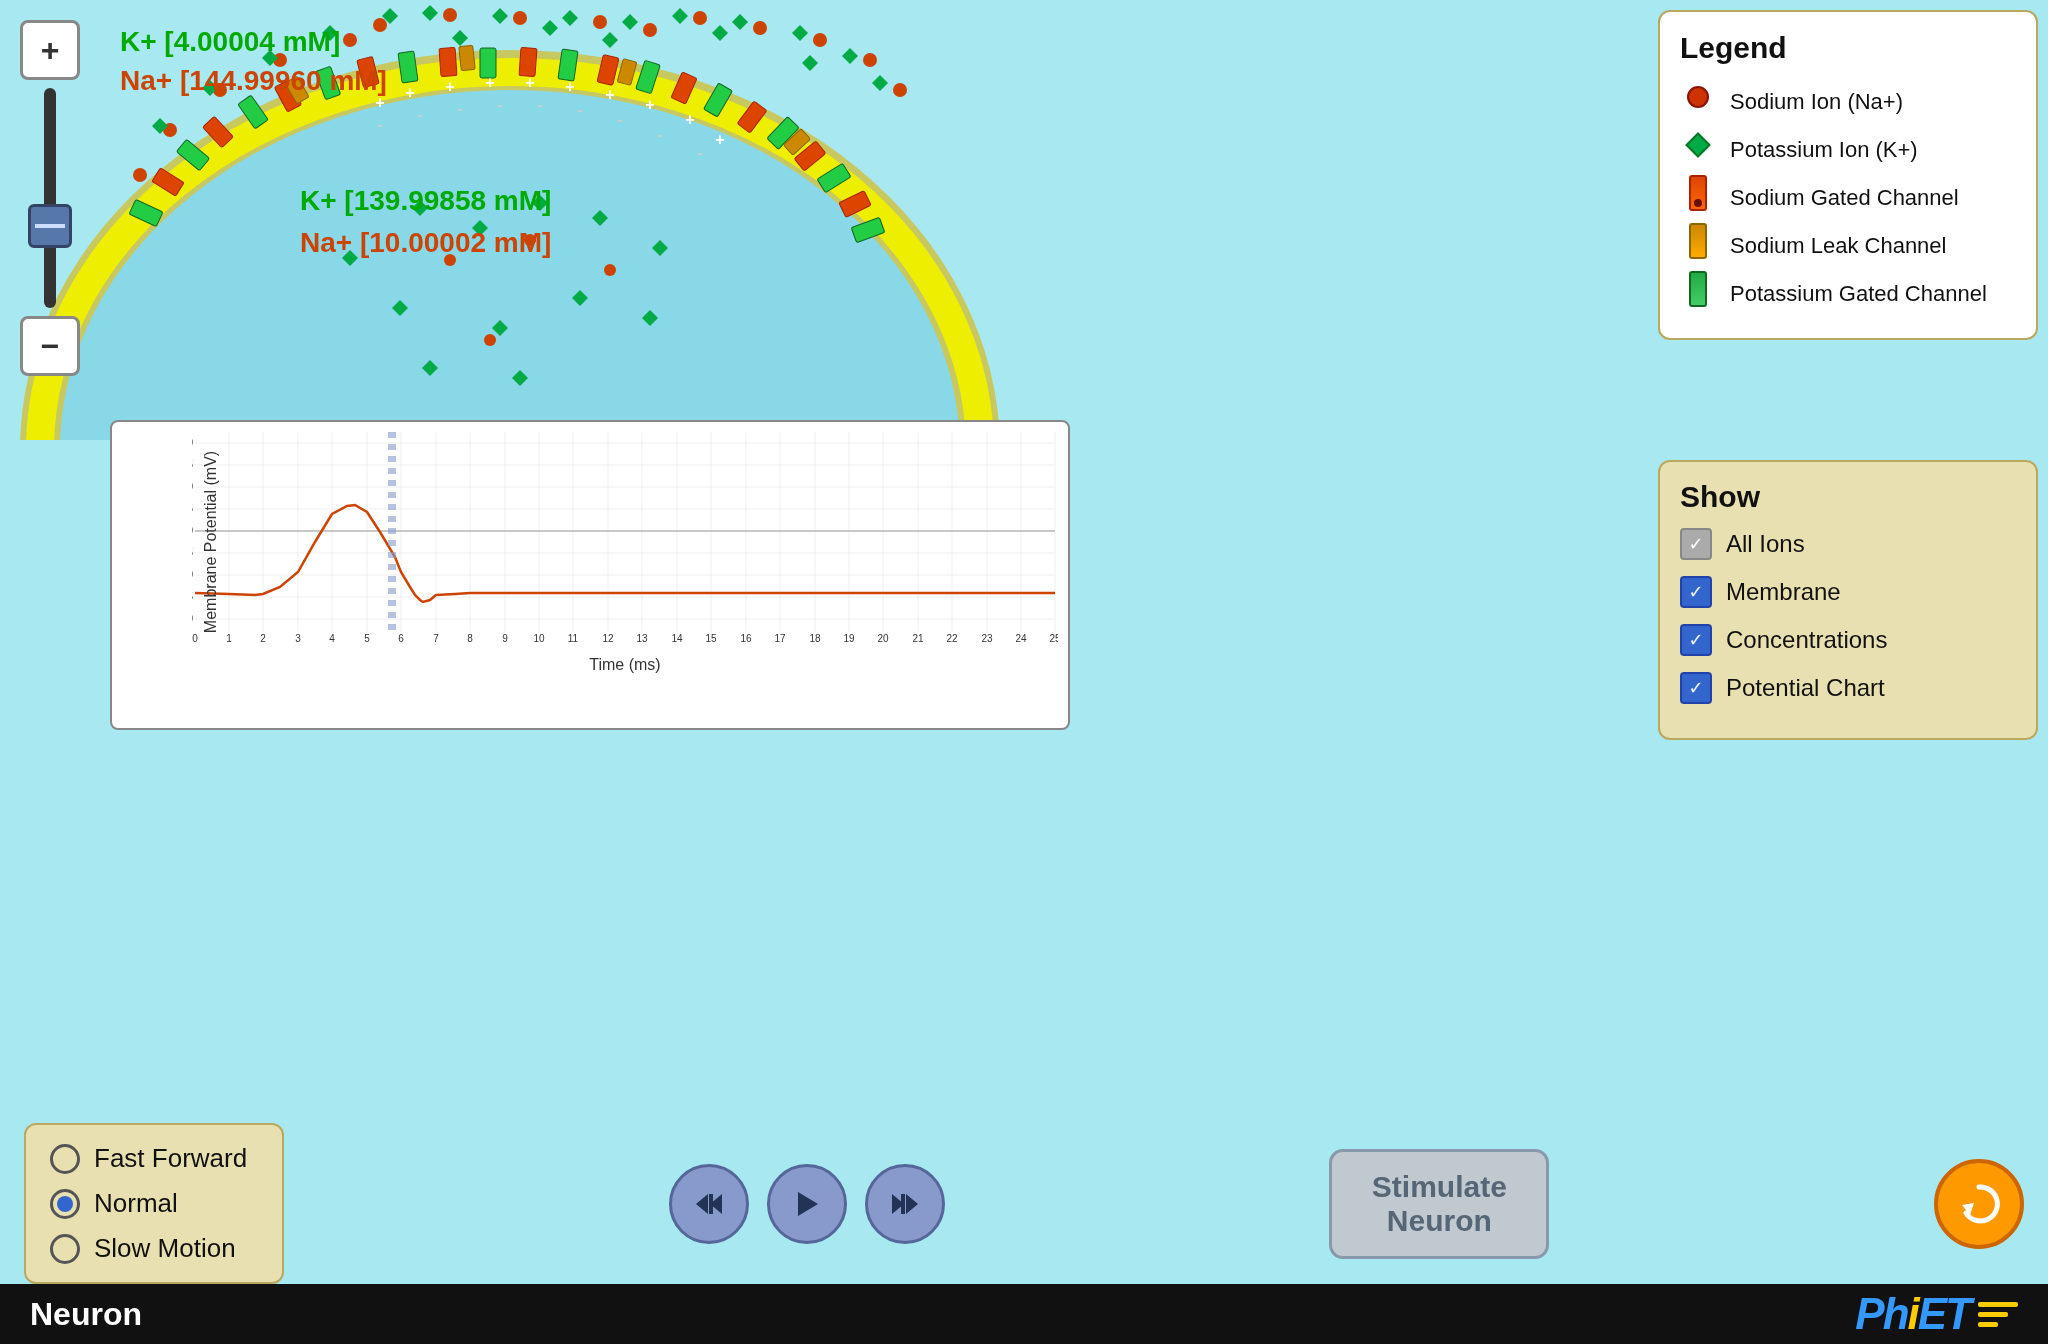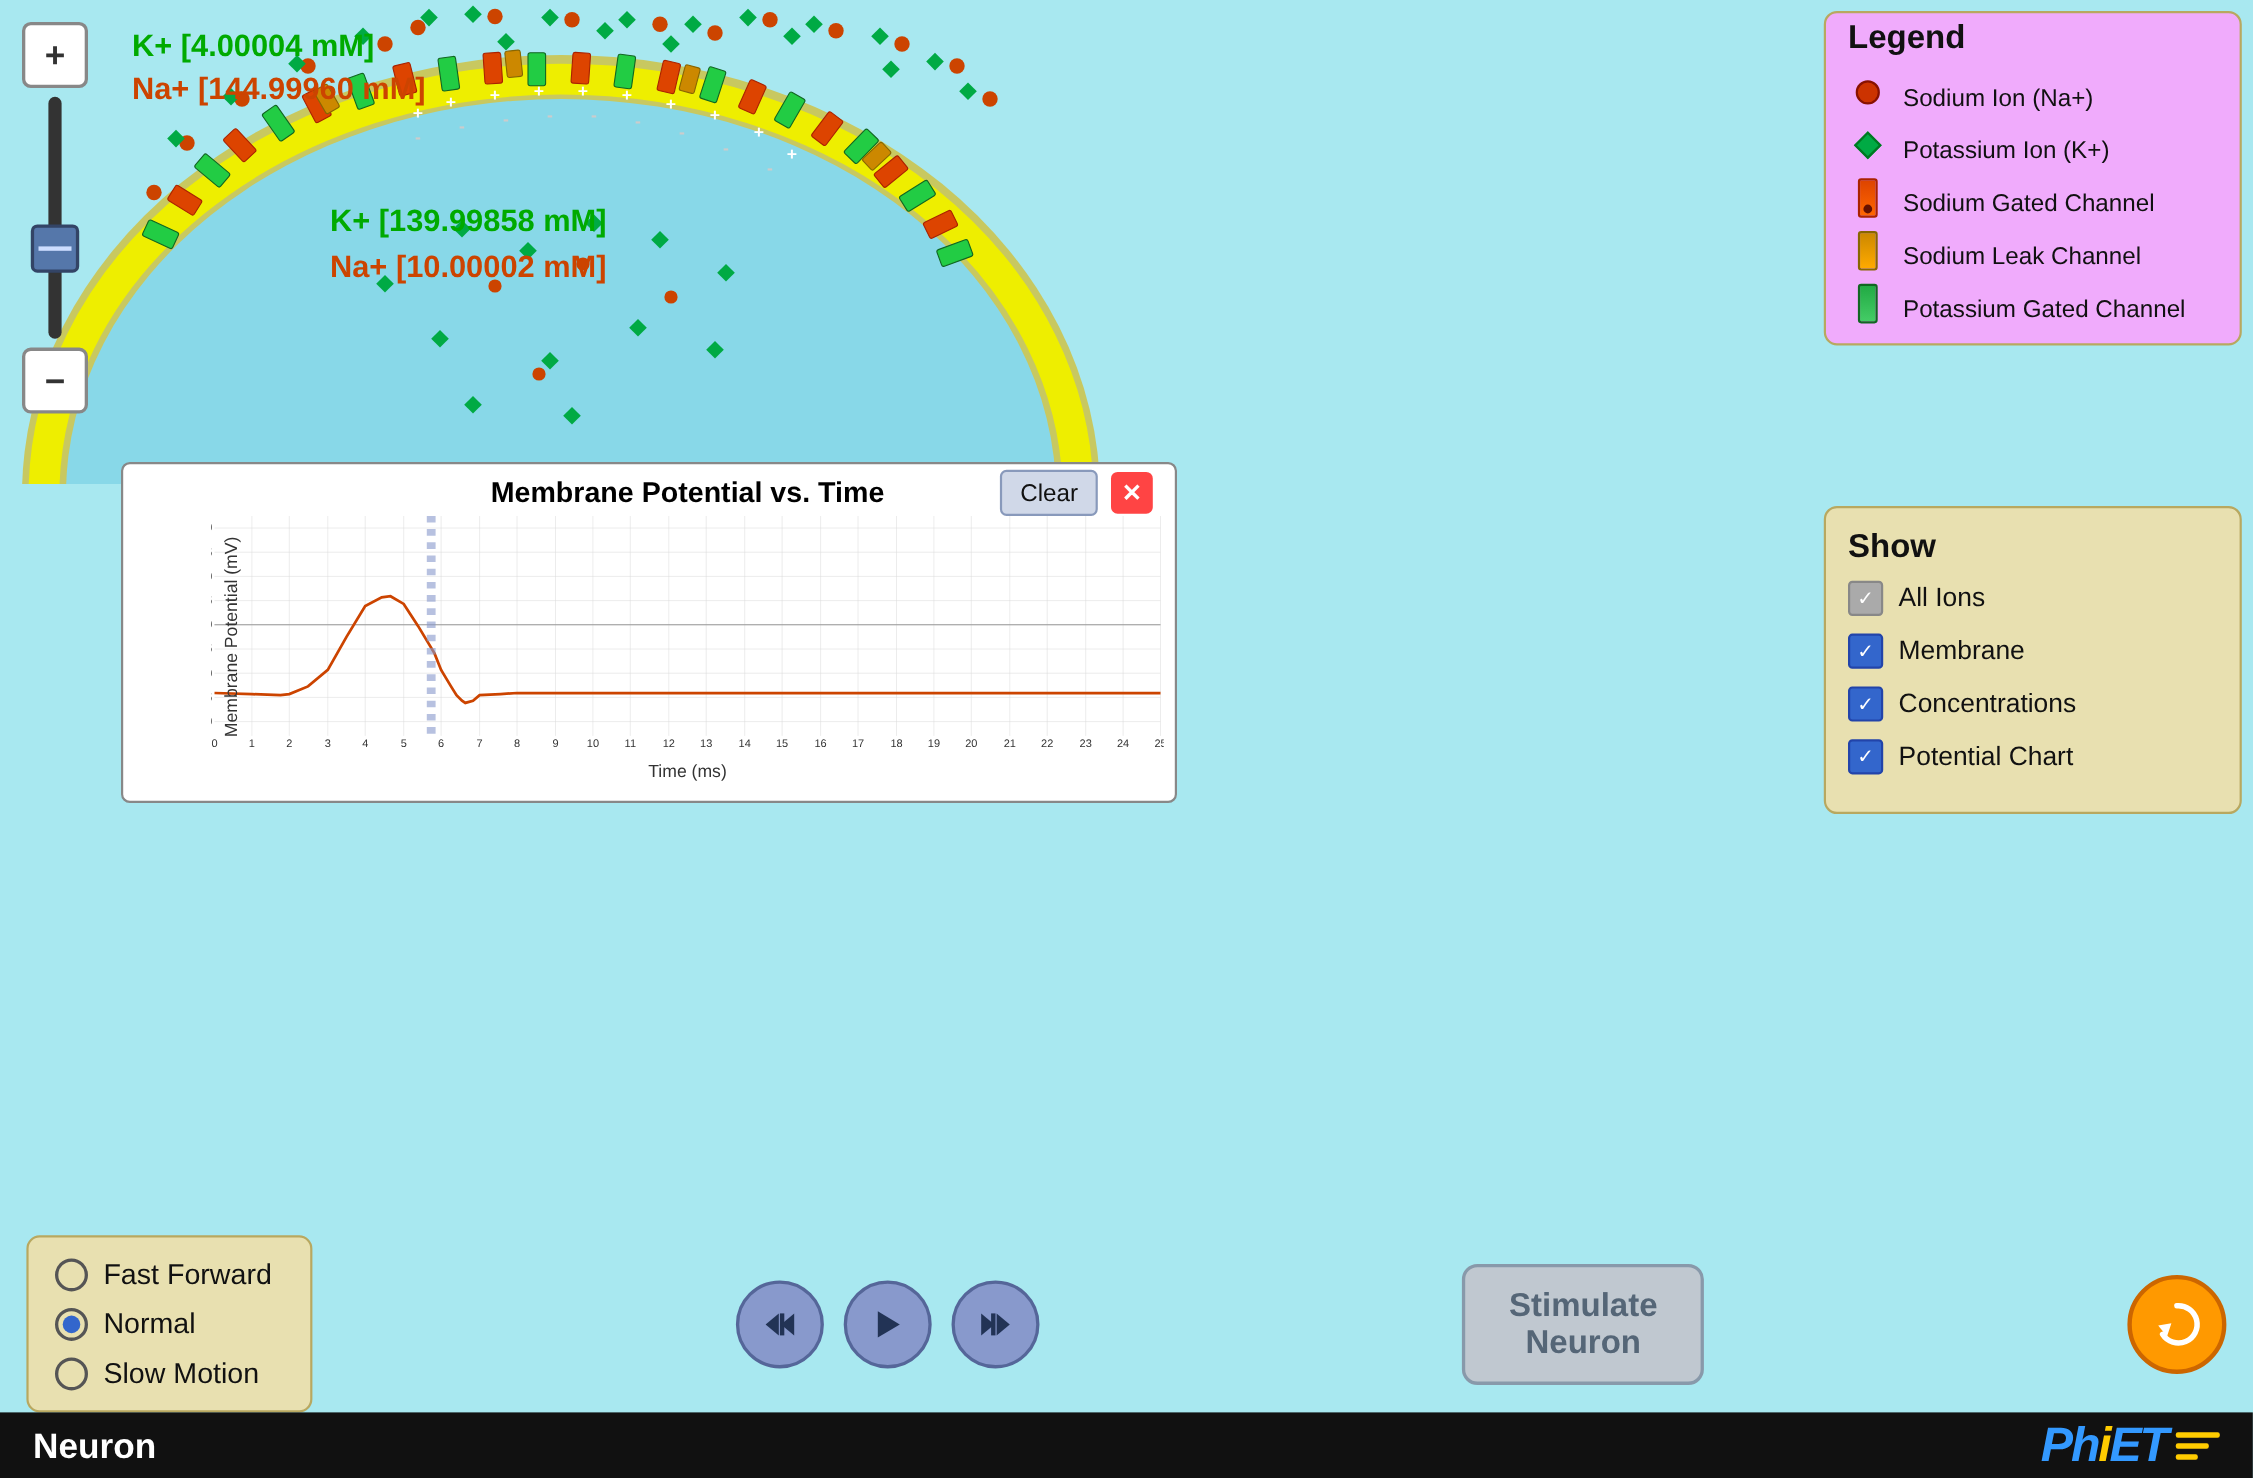--- a/index.html
+++ b/index.html
@@ -102,24 +102,24 @@
       left: 50%;
       transform: translate(-50%, -50%);
     }
 
     
     #legend-panel {
       position: absolute;
       top: 10px;
       right: 10px;
       width: 380px;
-      background: #f0abfc;
+      background: #ffffff;
       border: 2px solid #b8a860;
       border-radius: 12px;
-      padding: 6px 20px;
+      padding: 19px 20px;
     }
     #legend-panel h3 {
       font-size: 30px;
       font-weight: bold;
       margin-bottom: 14px;
       color: #111;
     }
     .legend-item {
       display: flex;
       align-items: flex-end;
@@ -642,25 +642,20 @@
     <span>Concentrations</span>
   </div>
 
   <div class="show-item">
     <div class="checkbox-icon">✓</div>
     <span>Potential Chart</span>
   </div>
 </div>
 
 <div id="graph-area">
-  <div id="graph-header">
-    <h3>Membrane Potential vs. Time</h3>
-    <button class="clear-btn">Clear</button>
-    <button class="close-btn">✕</button>
-  </div>
 
   <div id="graph-svg-container">
     <svg width="100%" height="100%" viewBox="0 0 860 220" xmlns="http://www.w3.org/2000/svg">
 
       <g stroke="#dddddd" stroke-width="0.5">
 
         <line x1="0" y1="11" x2="860" y2="11"></line>
         <line x1="0" y1="33" x2="860" y2="33"></line>
         <line x1="0" y1="55" x2="860" y2="55"></line>
         <line x1="0" y1="77" x2="860" y2="77"></line>

